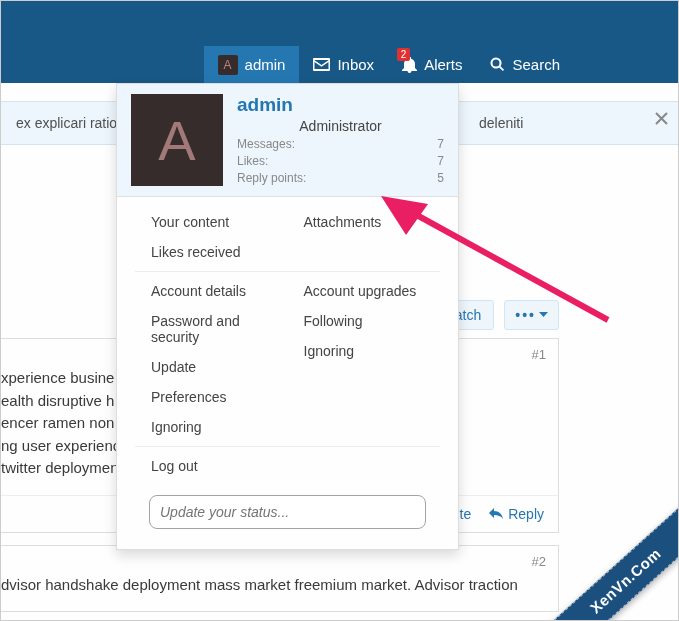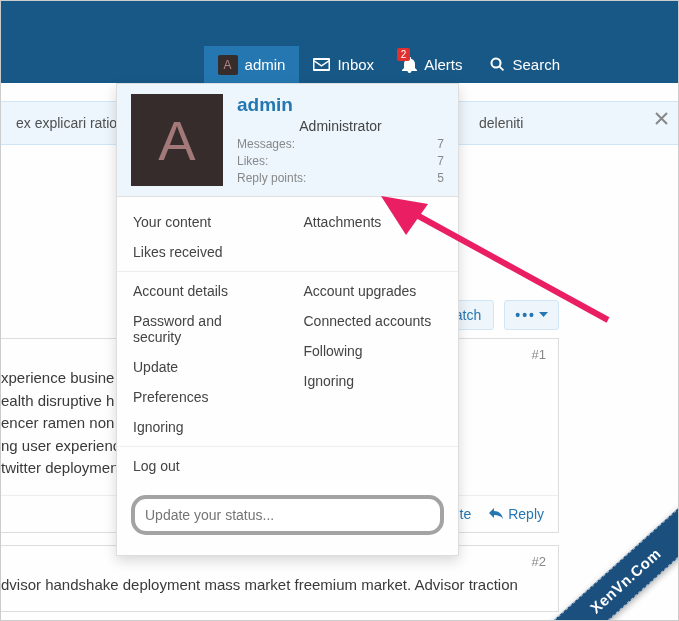--- a/index.html
+++ b/index.html
@@ -133,37 +133,37 @@
   .avatar-lg {
     width:92px;height:92px;
     background:#362c2c;color:#a27878;
     display:flex;align-items:center;justify-content:center;
     font-size:56px;
   }
   .menu-head-info { flex:1; }
   .menu-head-info .uname { color:#2577b1; font-size:19px; font-weight:600; }
   .menu-head-info .role { color:#444; font-size:14px; margin-top:2px;text-align:center;}
   .stat-row {display:flex;justify-content:space-between;color:#888;font-size:12px;margin-top:3px;}
-  .menu-body { padding:6px 0; }
+  .menu-body { padding:6px 18px; }
   .menu-cols {
     display:grid;grid-template-columns:1fr 1fr;
     padding:4px 0;
     border-bottom:1px solid #eee;
   }
   .menu-cols.noborder{border-bottom:none;}
   .menu-link {
     padding:7px 16px;color:#444;font-size:14px;cursor:pointer;
   }
   .menu-single .menu-link { display:block; }
   .menu-status {
     padding:10px 14px 14px;
   }
   .menu-status input {
-    width:100%;padding:8px 10px;border:4px solid #a3a3a3;border-radius:15px;
-    font-size:14px;color:#888;
+    width:100%;padding:8px 10px;border:1px solid #a3a3a3;border-radius:8px;
+    font-size:14px;color:#888;font-style:italic;
   }
 
   
   .arrow {
     position:absolute;
     z-index:20;
     pointer-events:none;
   }
 
   
@@ -310,21 +310,20 @@
     <div class="menu-cols">
       <div>
         <div class="menu-link">Account details</div>
         <div class="menu-link">Password and security</div>
         <div class="menu-link">Update</div>
         <div class="menu-link">Preferences</div>
         <div class="menu-link">Ignoring</div>
       </div>
       <div>
         <div class="menu-link">Account upgrades</div>
-        <div class="menu-link">Connected accounts</div>
         <div class="menu-link">Following</div>
         <div class="menu-link">Ignoring</div>
       </div>
     </div>
     <div class="menu-cols noborder menu-single">
       <div class="menu-link">Log out</div>
     </div>
     <div class="menu-status">
       <input type="text" placeholder="Update your status..." style="">
     </div>

